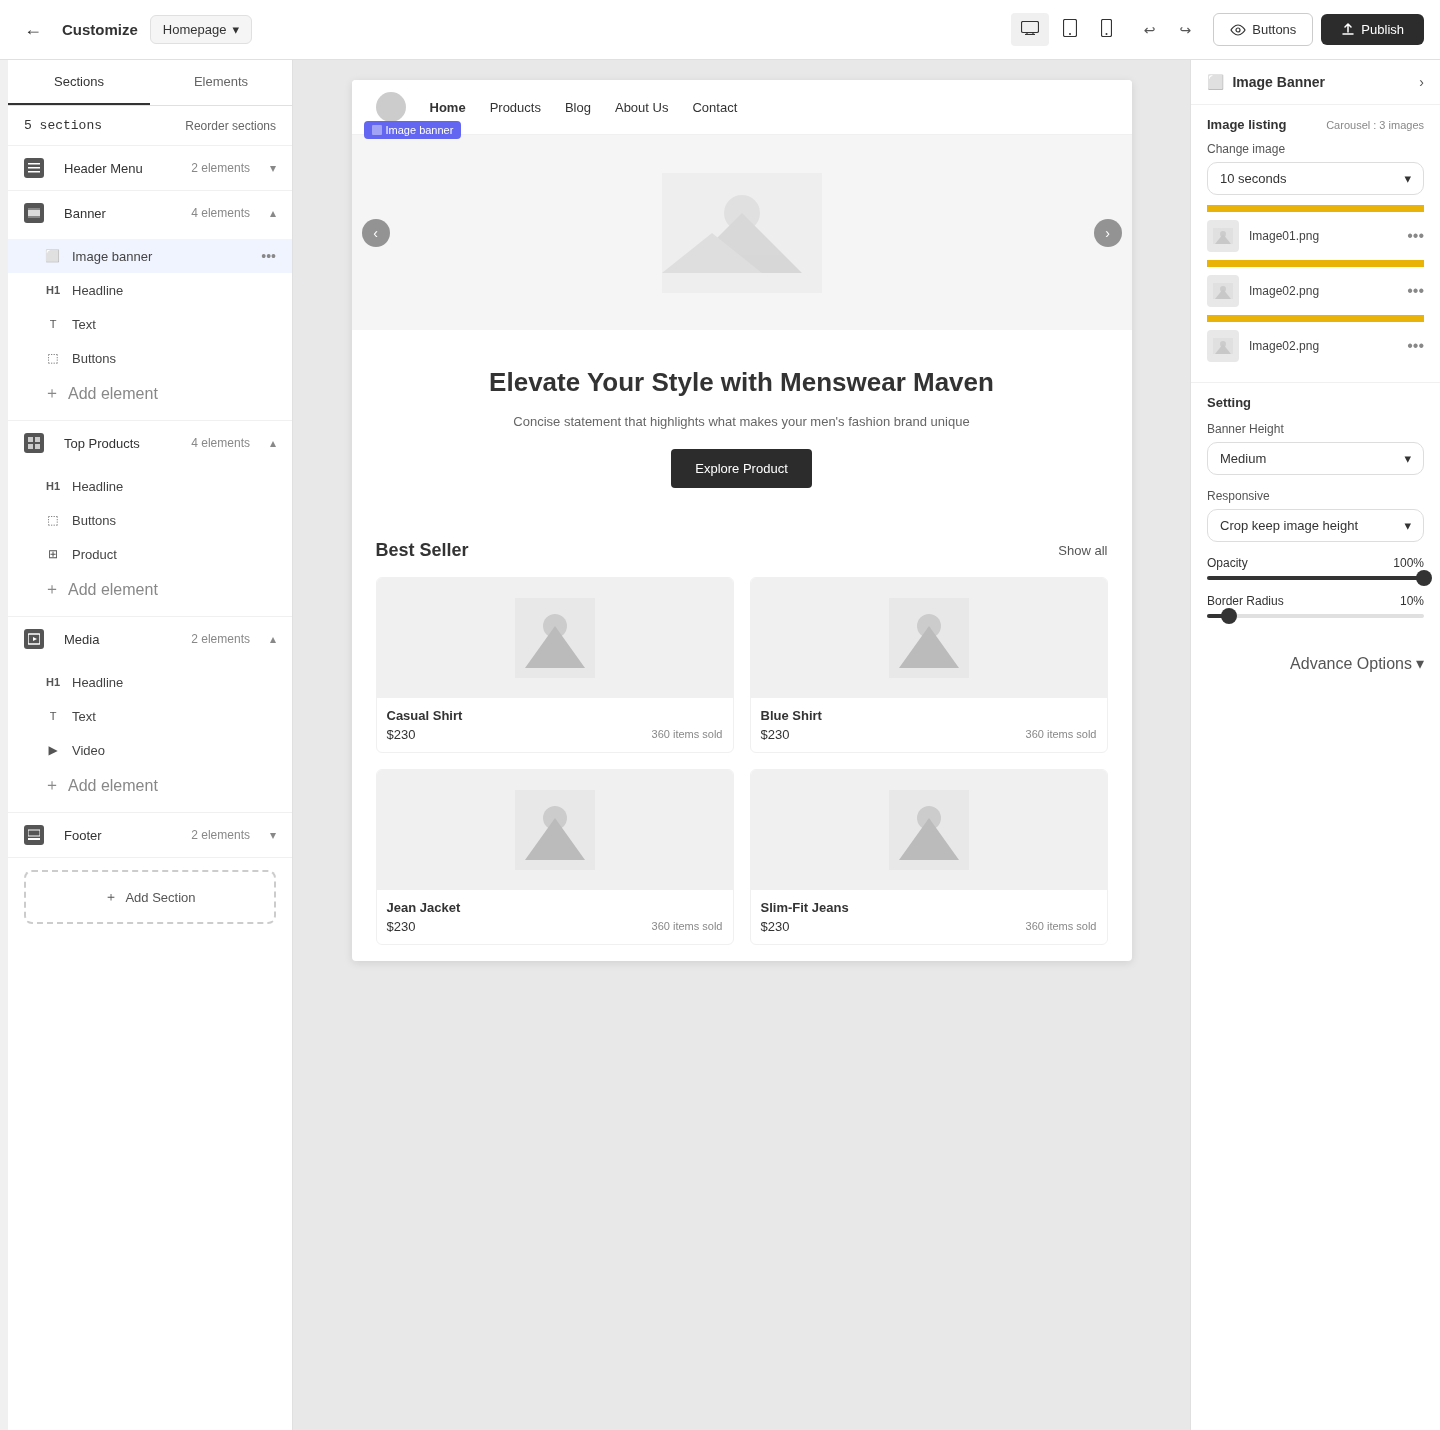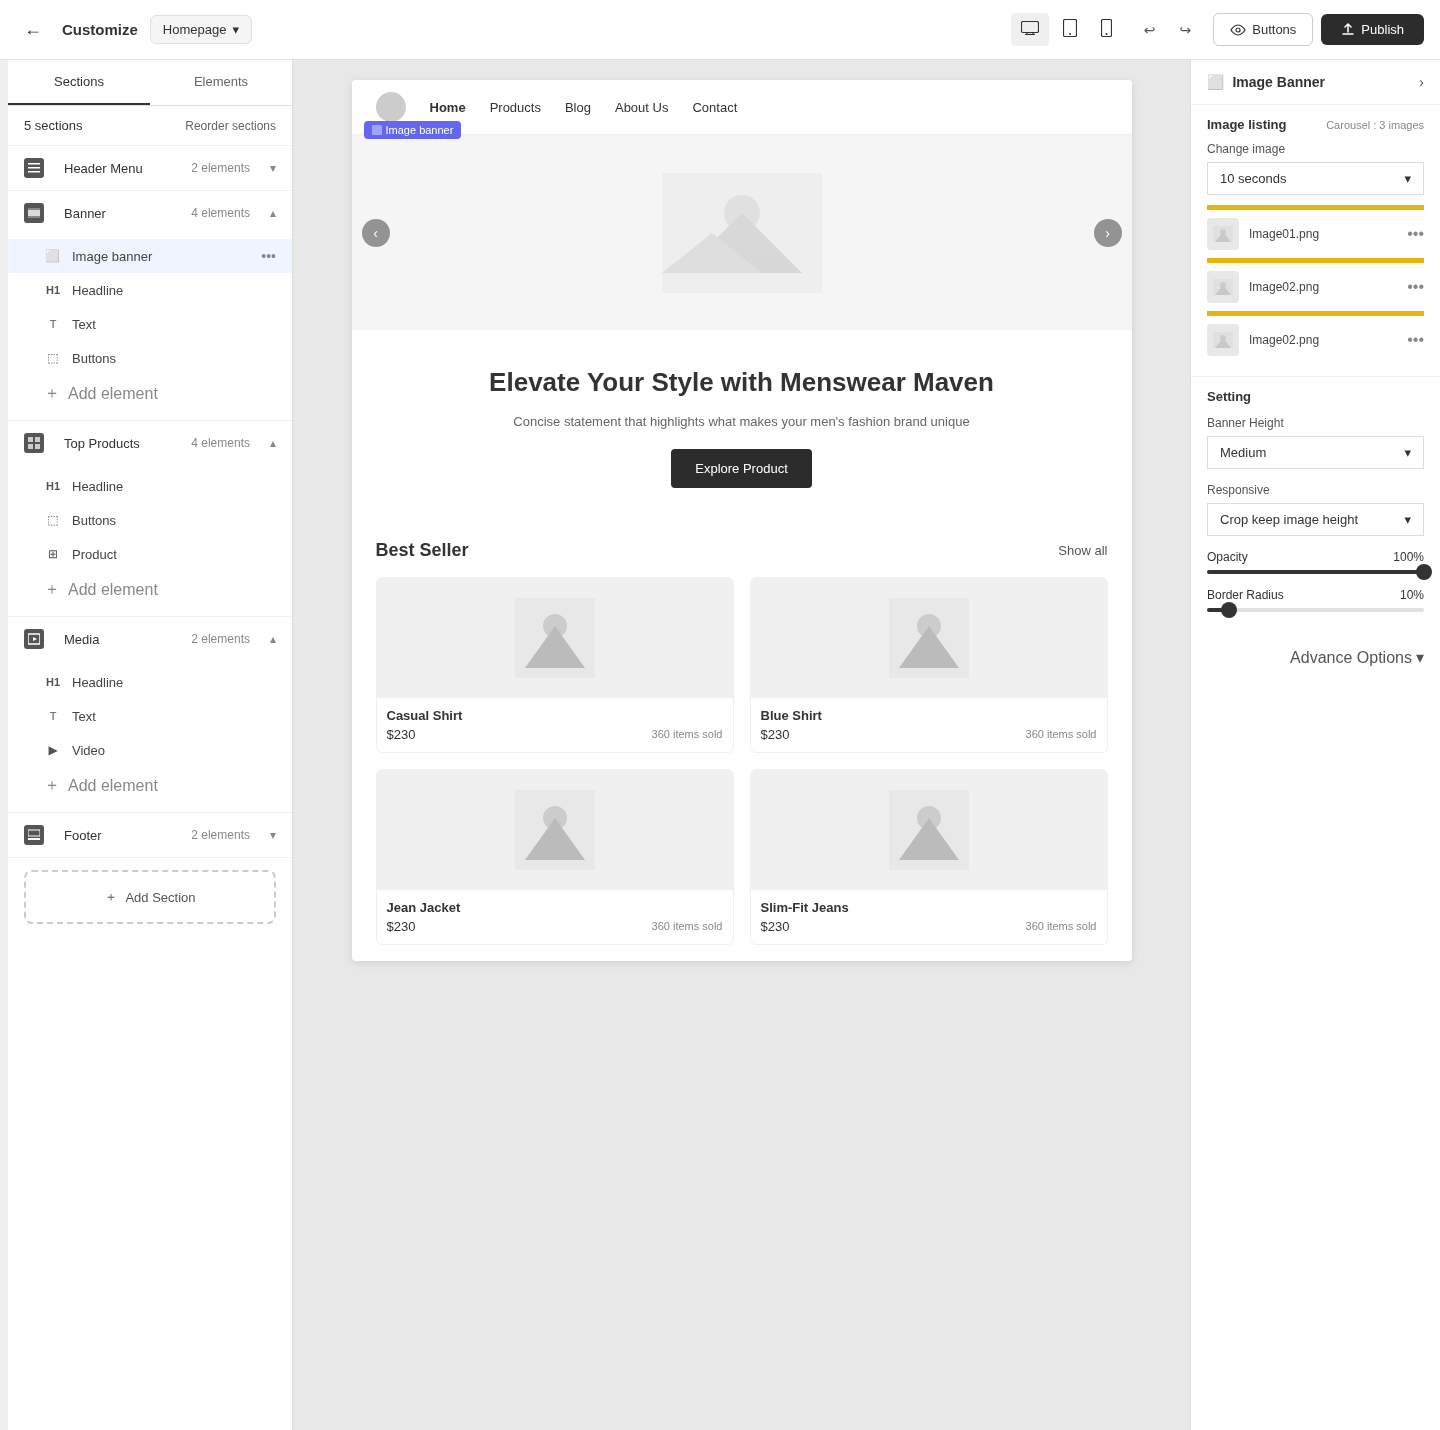--- a/index.html
+++ b/index.html
@@ -22,21 +22,21 @@
 
     
     .main-layout { display: flex; margin-top: 60px; height: calc(100vh - 60px); overflow: hidden; }
 
     
     .left-panel { width: 285px; background: #fff; border-right: 1px solid #e0e0e0; display: flex; flex-direction: column; overflow-y: auto; flex-shrink: 0; margin-left: 8px; }
     .panel-tabs { display: flex; border-bottom: 1px solid #e0e0e0; }
     .panel-tab { flex: 1; text-align: center; padding: 14px; cursor: pointer; font-size: 13px; font-weight: 500; color: #666; border-bottom: 2px solid transparent; }
     .panel-tab.active { color: #333; border-bottom: 2px solid #333; }
     .sections-header { display: flex; justify-content: space-between; align-items: center; padding: 12px 16px; border-bottom: 1px solid #f0f0f0; }
-    .sections-count { font-size: 13px; color: #333; font-weight: 500; }
+    .sections-count { font-size: 13px; color: #333; font-weight: 500; font-family: Liberation Mono, monospace; }
     .reorder-link { font-size: 12px; color: #666; cursor: pointer; }
     .section-item { border-bottom: 1px solid #f0f0f0; }
     .section-header { display: flex; align-items: center; gap: 20px; padding: 12px 16px; cursor: pointer; }
     .section-icon { width: 20px; height: 20px; background: #555; border-radius: 3px; display: flex; align-items: center; justify-content: center; }
     .section-icon svg { width: 12px; height: 12px; fill: #fff; }
     .section-name { font-size: 13px; font-weight: 500; flex: 1; }
     .section-elements { font-size: 12px; color: #888; }
     .section-chevron { font-size: 12px; color: #888; cursor: pointer; }
     .section-children { padding: 4px 0 8px 0; }
     .section-child { display: flex; align-items: center; gap: 10px; padding: 8px 16px 8px 36px; cursor: pointer; }
@@ -99,22 +99,22 @@
     .drop-format { font-size: 11px; color: #888; margin-bottom: 8px; }
     .drop-or { font-size: 12px; color: #888; margin-bottom: 8px; }
     .browse-btn { font-size: 12px; color: #555; cursor: pointer; text-decoration: underline; }
 
     
     .image-listing { padding: 12px 16px; }
     .image-listing-header { display: flex; justify-content: space-between; align-items: center; margin-bottom: 10px; }
     .image-listing-title { font-size: 13px; font-weight: 600; }
     .carousel-info { font-size: 11px; color: #888; }
     .change-image-label { font-size: 12px; color: #555; margin-bottom: 6px; }
-    .select-dropdown { width: 100%; border: 1px solid #ddd; border-radius: 0; padding: 8px 12px; font-size: 13px; background: #fff; display: flex; justify-content: space-between; align-items: center; cursor: pointer; margin-bottom: 10px; }
-    .image-list-item { display: flex; align-items: center; gap: 10px; padding: 8px 0; border-top: 5px solid #eab308; }
+    .select-dropdown { width: 100%; border: 1px solid #ddd; border-radius: 10px; padding: 8px 12px; font-size: 13px; background: #fff; display: flex; justify-content: space-between; align-items: center; cursor: pointer; margin-bottom: 10px; }
+    .image-list-item { display: flex; align-items: center; gap: 10px; padding: 8px 0; border-top: 7px solid #eab308; }
     .image-thumb { width: 32px; height: 32px; background: #e8e8e8; border-radius: 4px; display: flex; align-items: center; justify-content: center; font-size: 12px; color: #999; flex-shrink: 0; }
     .image-filename { font-size: 12px; color: #444; flex: 1; }
     .image-more { font-size: 16px; color: #888; cursor: pointer; }
 
     
     .settings-section { padding: 12px 16px; border-top: 1px solid #f0f0f0; }
     .settings-title { font-size: 13px; font-weight: 600; margin-bottom: 12px; }
     .setting-group { margin-bottom: 14px; }
     .setting-label { font-size: 12px; color: #555; margin-bottom: 6px; }
     .setting-value { display: flex; justify-content: space-between; align-items: center; font-size: 12px; color: #333; margin-bottom: 4px; }

